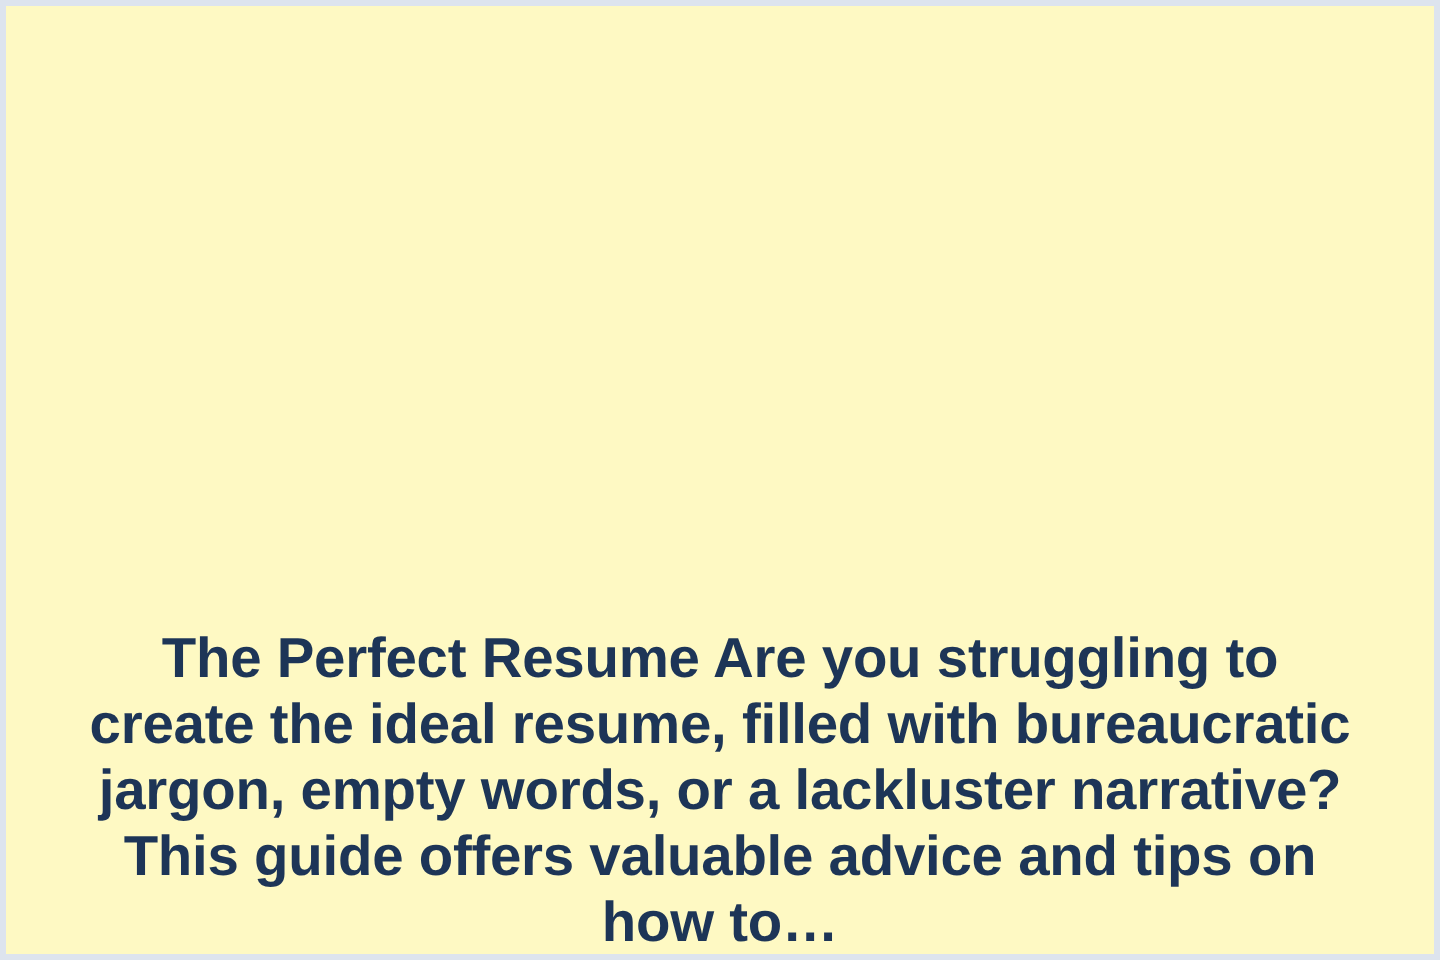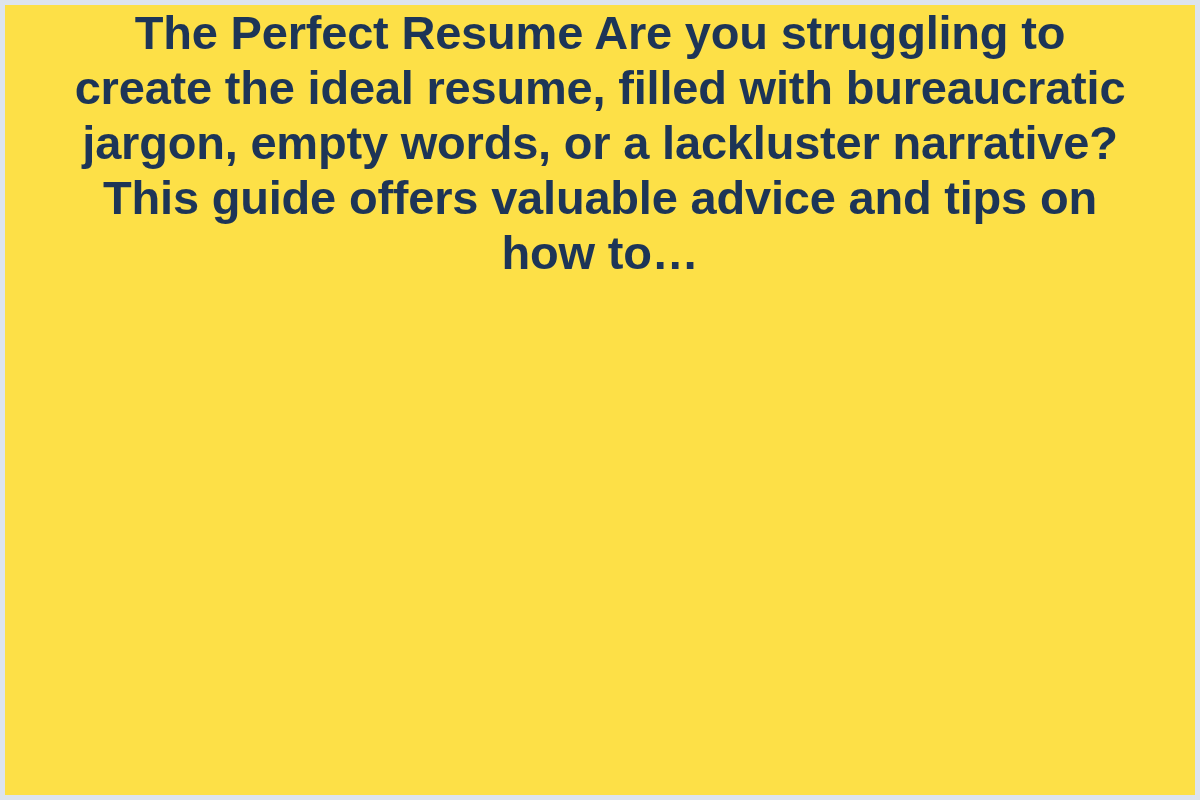--- a/index.html
+++ b/index.html
@@ -14,23 +14,23 @@
     overflow: hidden;
     background: #eef2f8;
     font-family: "Liberation Sans", "DejaVu Sans", sans-serif;
   }
 
   .card-frame {
     box-sizing: border-box;
     width: 1200px;
     height: 800px;
     border: 5px solid #dde4ee;
-    background: #fde047;
+    background: #fef9c3;
     display: flex;
-    align-items: flex-start;
+    align-items: flex-end;
     justify-content: center;
     position: relative;
   }
 
   .card-inner {
     box-sizing: border-box;
     width: 100%;
     padding: 0 58px;
     display: flex;
     align-items: center;

